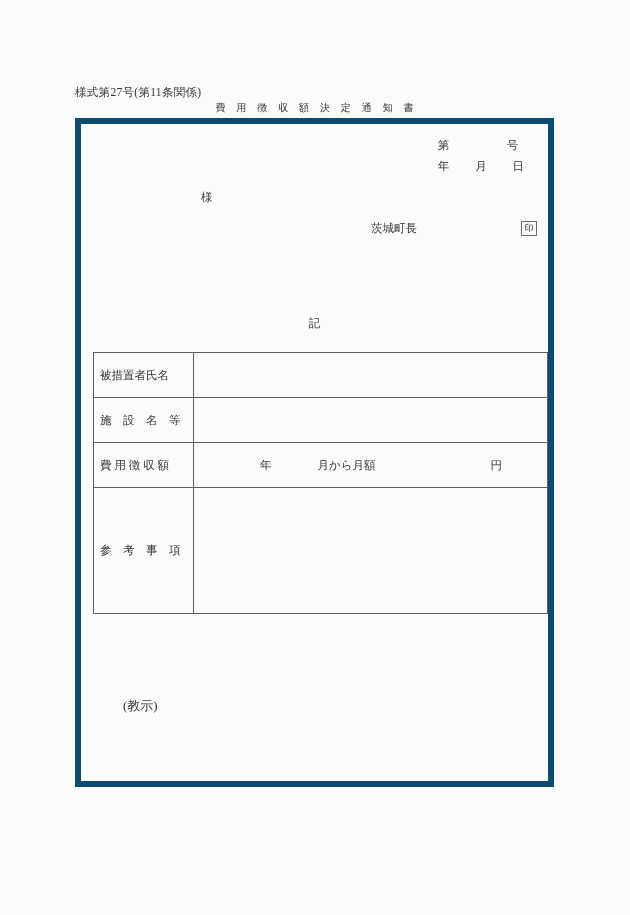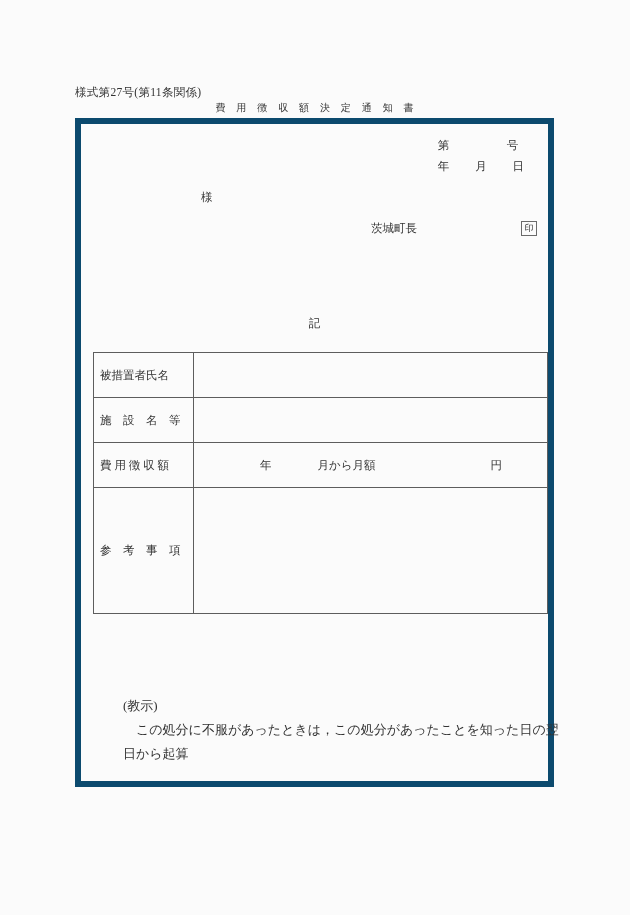--- a/index.html
+++ b/index.html
@@ -245,16 +245,15 @@
         </td>
         <td class="val">
           <span></span>
         </td>
       </tr>
     </tbody>
   </table>
 
   <div class="instructions">
     <span class="ins-head">(教示)</span>
-    <span class="ins-line">　この処分に不服があったときは，この処分があったことを知った日の翌日から起算</span>
   </div>
 
 </div>
 
 </body></html>

